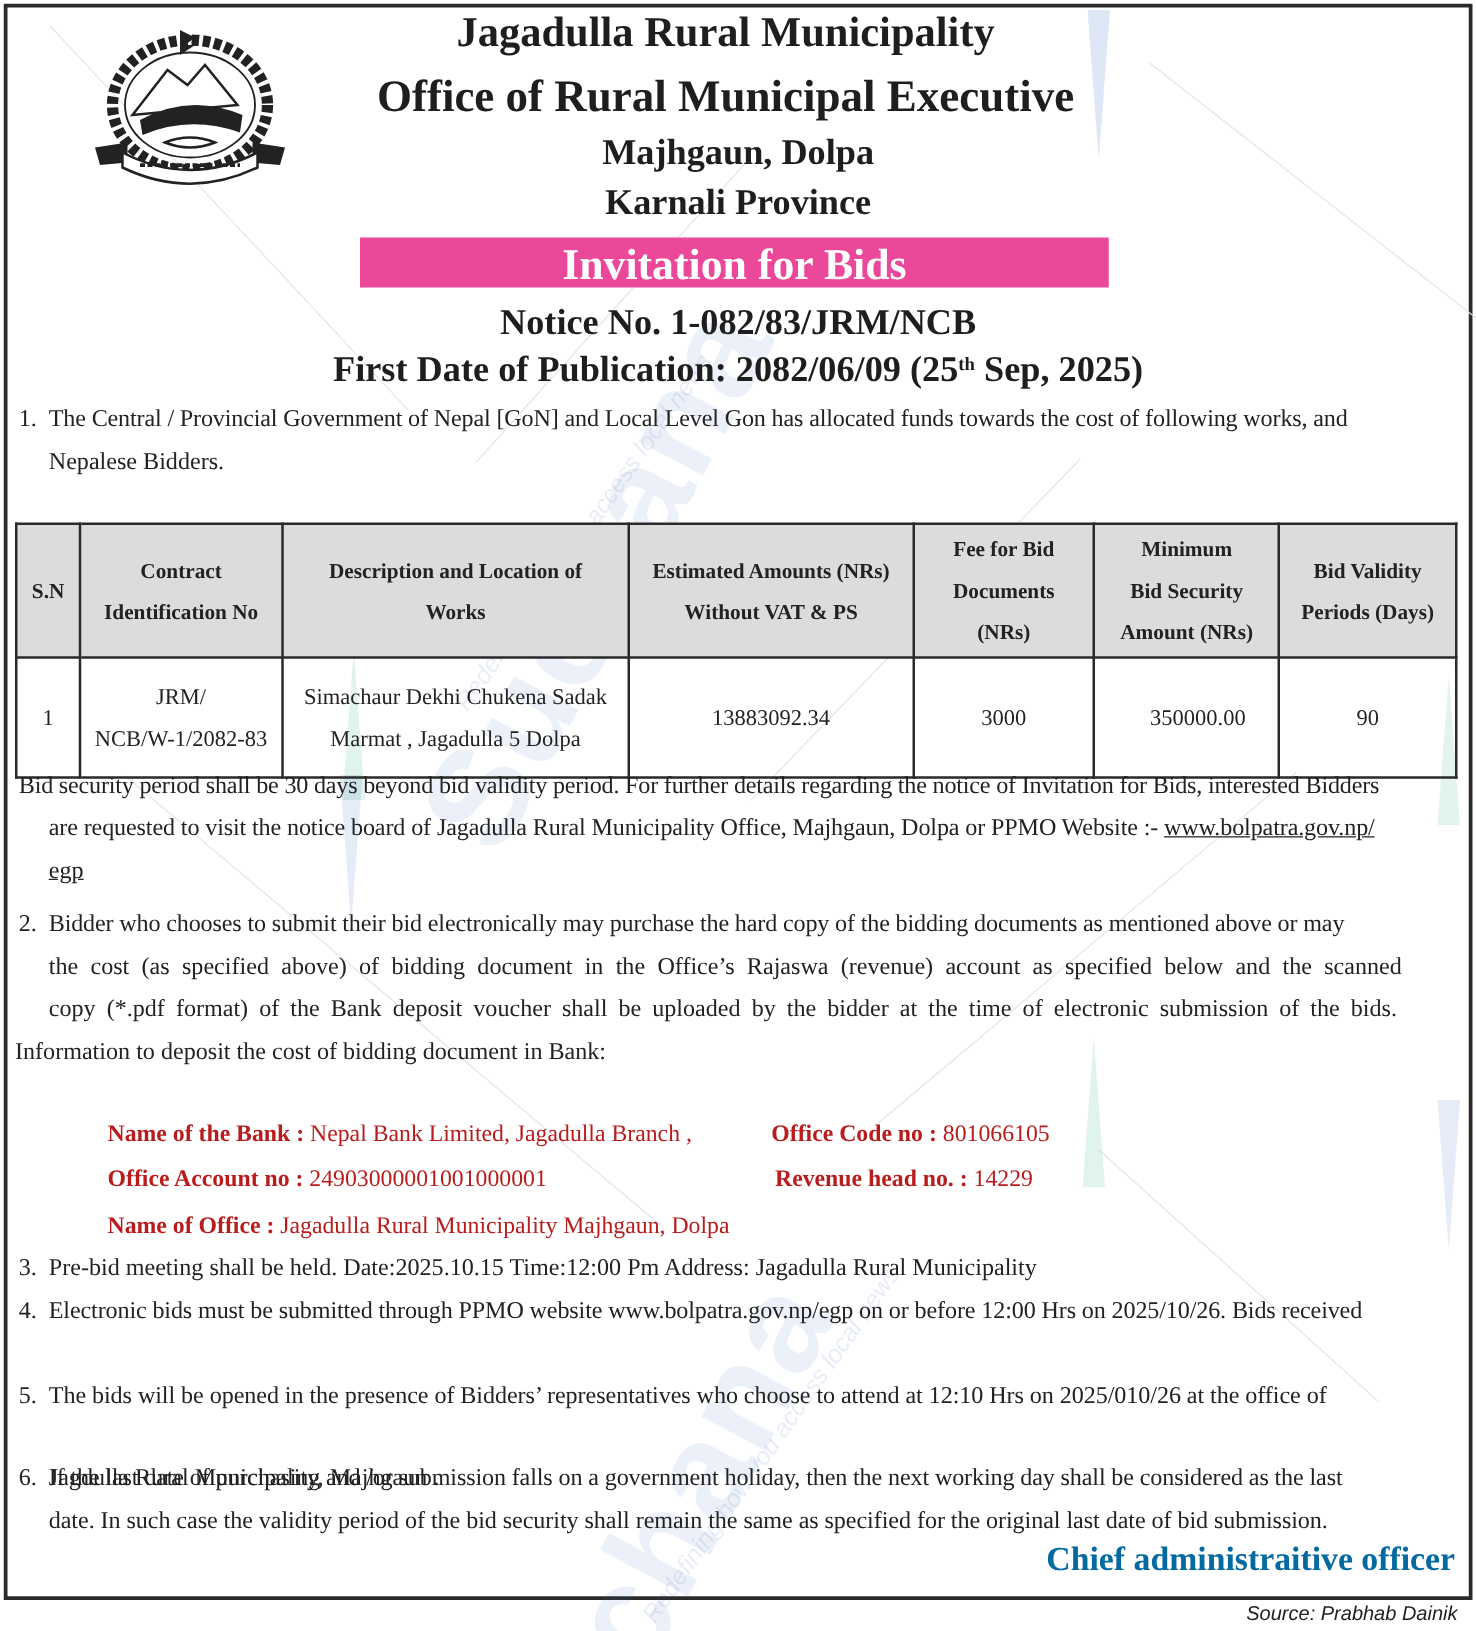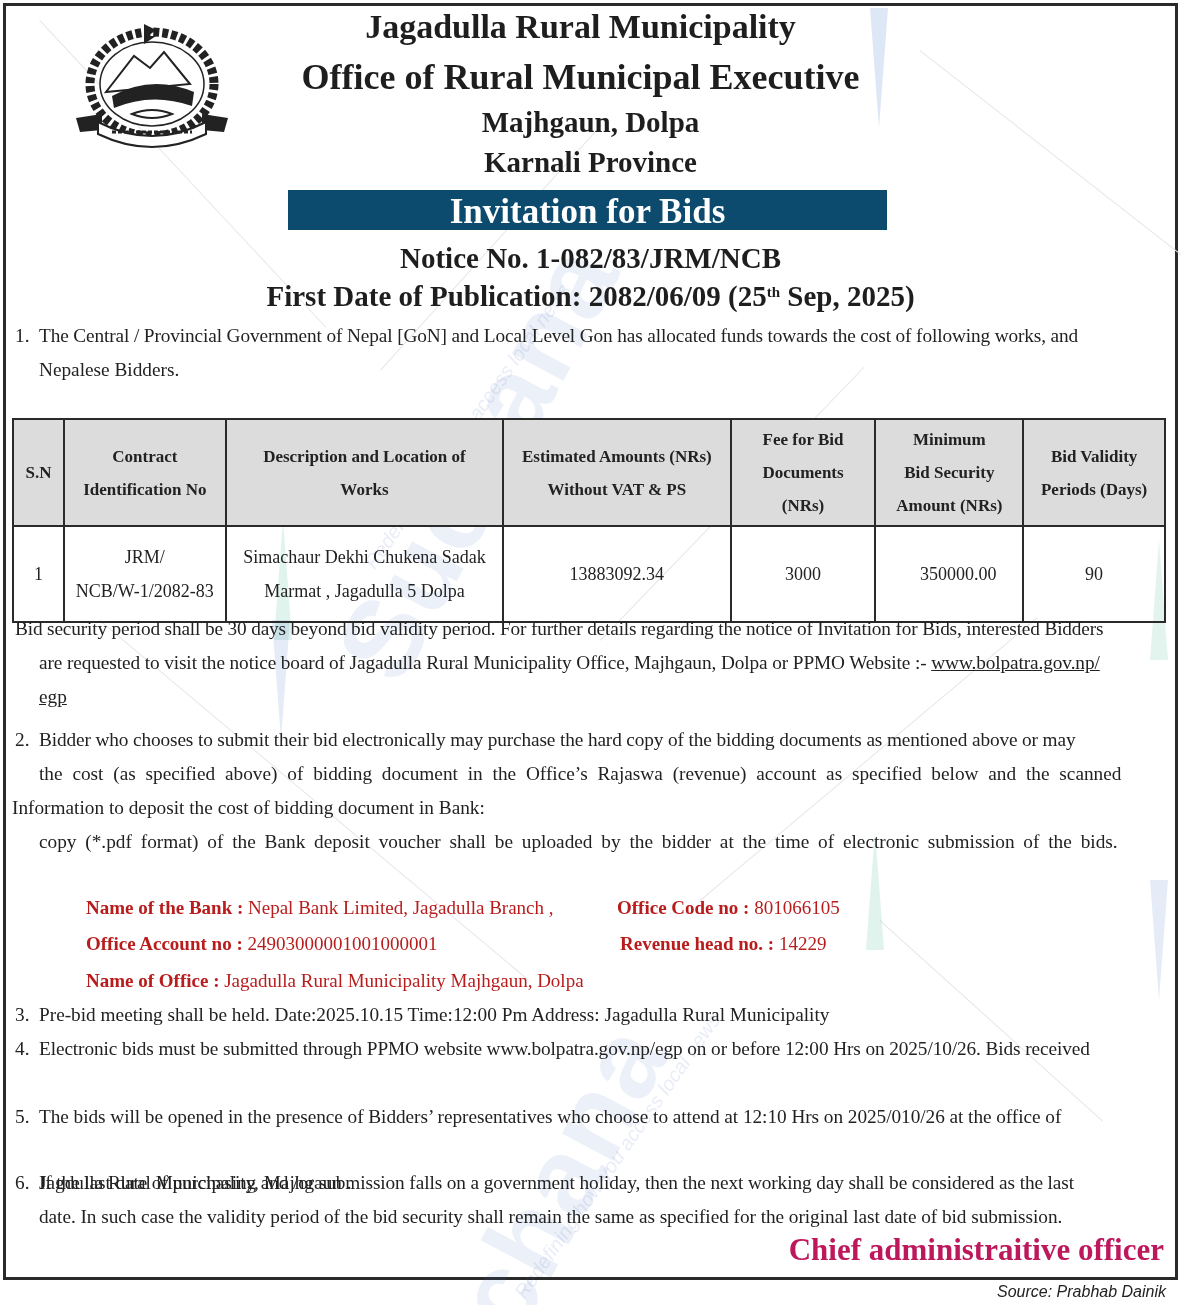--- a/index.html
+++ b/index.html
@@ -26,21 +26,21 @@
   .wm-spike { position: absolute; width: 18px; height: 120px; }
 
   
   .emblem { position: absolute; left: 72px; top: 22px; width: 160px; height: 128px; }
   .hdr { position: absolute; left: 0; width: 1181px; text-align: center; font-weight: bold; color: #1e1e1e; }
   .h1 { top: 8px; font-size: 34px; left: -10px; }
   .h2 { top: 56px; font-size: 36px; left: -10px; }
   .h3 { top: 106px; font-size: 29px; left: 0; text-align: center; }
   .h4 { top: 146px; font-size: 29px; left: 0; }
   .bar {
-    position: absolute; left: 288px; top: 190px; width: 599px; height: 40px; background: #0c4a6e;
+    position: absolute; left: 288px; top: 190px; width: 599px; height: 40px; background: #ec4899;
     color: #fff; font-weight: bold; font-size: 35px; text-align: center; line-height: 44px;
   }
   .h5 { top: 242px; font-size: 29px; left: 0; }
   .h6 { top: 280px; font-size: 29px; left: 0; }
   .h6 sup { font-size: 15px; vertical-align: top; position: relative; top: 4px; }
 
   
   .p { position: absolute; font-size: 19.3px; line-height: 34px; color: #222; }
   .num { position: absolute; }
 
@@ -50,21 +50,21 @@
     font-size: 17px; color: #222;
   }
   table.bids th, table.bids td { border: 2px solid #2a2a2a; text-align: center; vertical-align: middle; }
   table.bids th { background: #dcdcdc; font-weight: bold; height: 107px; line-height: 33px; padding: 0 6px; }
   table.bids td { height: 96px; line-height: 34px; font-size: 18px; }
 
   .link { text-decoration: underline; color: #222; }
   .bank { position: absolute; font-size: 19px; line-height: 34px; color: #b91c1c; }
   .bank b { font-weight: bold; }
 
-  .sign { position: absolute; right: 17px; top: 1232px; font-size: 31px; font-weight: bold; color: #be185d; }
+  .sign { position: absolute; right: 17px; top: 1232px; font-size: 27px; font-weight: bold; color: #0369a1; }
   .source {
     position: absolute; right: 15px; top: 1283px; font-family: "Liberation Sans", sans-serif;
     font-style: italic; font-size: 16px; color: #222;
   }
 </style>
 </head>
 <body>
 
 <div class="frame"></div>
 
@@ -192,22 +192,22 @@
 <div class="p" style="left:15px;top:612px;width:1152px;">
   <div style="white-space:nowrap;letter-spacing:-0.15px;">Bid security period shall be 30 days beyond bid validity period. For further details regarding the notice of Invitation for Bids, interested Bidders</div>
   <div style="padding-left:24px;white-space:nowrap;letter-spacing:-0.1px;"><span>are requested to visit the notice board of Jagadulla Rural Municipality Office, Majhgaun, Dolpa or  PPMO Website :- </span><span class="link">www.bolpatra.gov.np/</span></div>
   <div style="padding-left:24px;"><span class="link">egp</span></div>
 </div>
 
 <div class="p" style="left:15px;top:723px;width:1152px;">
   <span class="num" style="left:0;top:0;">2.</span>
   <div style="padding-left:24px;white-space:nowrap;letter-spacing:-0.12px;">Bidder who chooses to submit their bid electronically may purchase the hard copy of the bidding documents as mentioned above or may</div>
   <div style="padding-left:24px;white-space:nowrap;word-spacing:5px;">the cost (as specified above) of bidding document in the Office’s Rajaswa (revenue) account as specified below and the scanned</div>
+  <div style="padding-left:24px;white-space:nowrap;word-spacing:4px;">copy (*.pdf format) of the Bank deposit voucher shall be uploaded by the bidder at the time of electronic submission of the bids.</div>
   <div style="margin-left:-3px;">Information to deposit the cost of bidding document in Bank:</div>
-  <div style="padding-left:24px;white-space:nowrap;word-spacing:4px;">copy (*.pdf format) of the Bank deposit voucher shall be uploaded by the bidder at the time of electronic submission of the bids.</div>
 </div>
 
 <div class="bank" style="left:86px;top:891px;"><b>Name of the Bank :</b><span> Nepal Bank Limited, Jagadulla Branch ,</span></div>
 <div class="bank" style="left:617px;top:891px;"><b>Office Code no :</b><span> 801066105</span></div>
 <div class="bank" style="left:86px;top:927px;"><b>Office Account no :</b><span> 24903000001001000001</span></div>
 <div class="bank" style="left:620px;top:927px;"><b>Revenue head no. :</b><span> 14229</span></div>
 <div class="bank" style="left:86px;top:964px;"><b>Name of Office :</b><span> Jagadulla Rural Municipality Majhgaun, Dolpa</span></div>
 
 <div class="p" style="left:15px;top:998px;width:1152px;">
   <span class="num" style="left:0;top:0;">3.</span>

